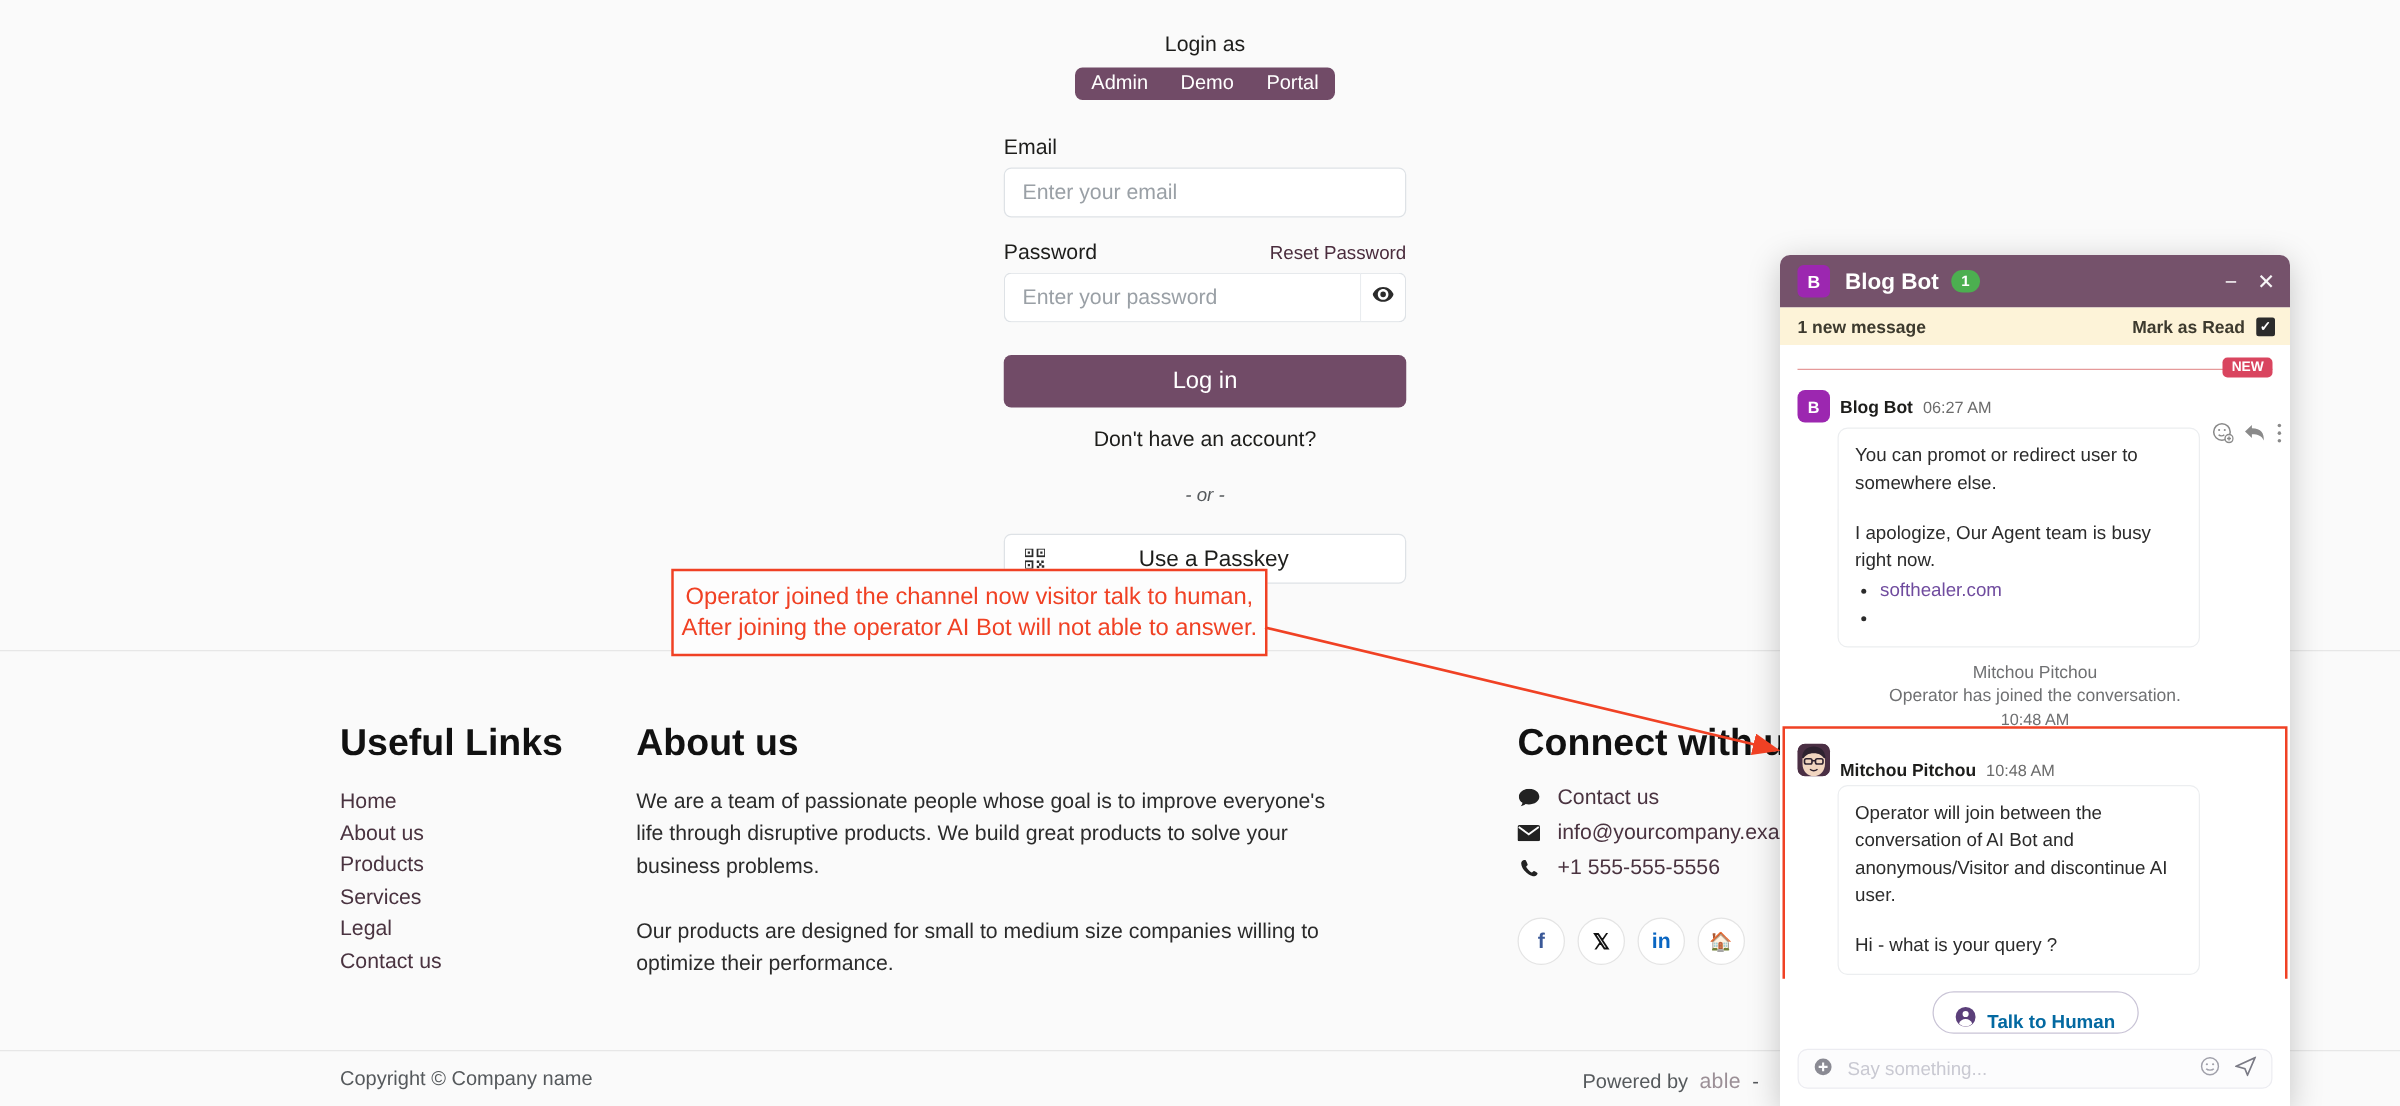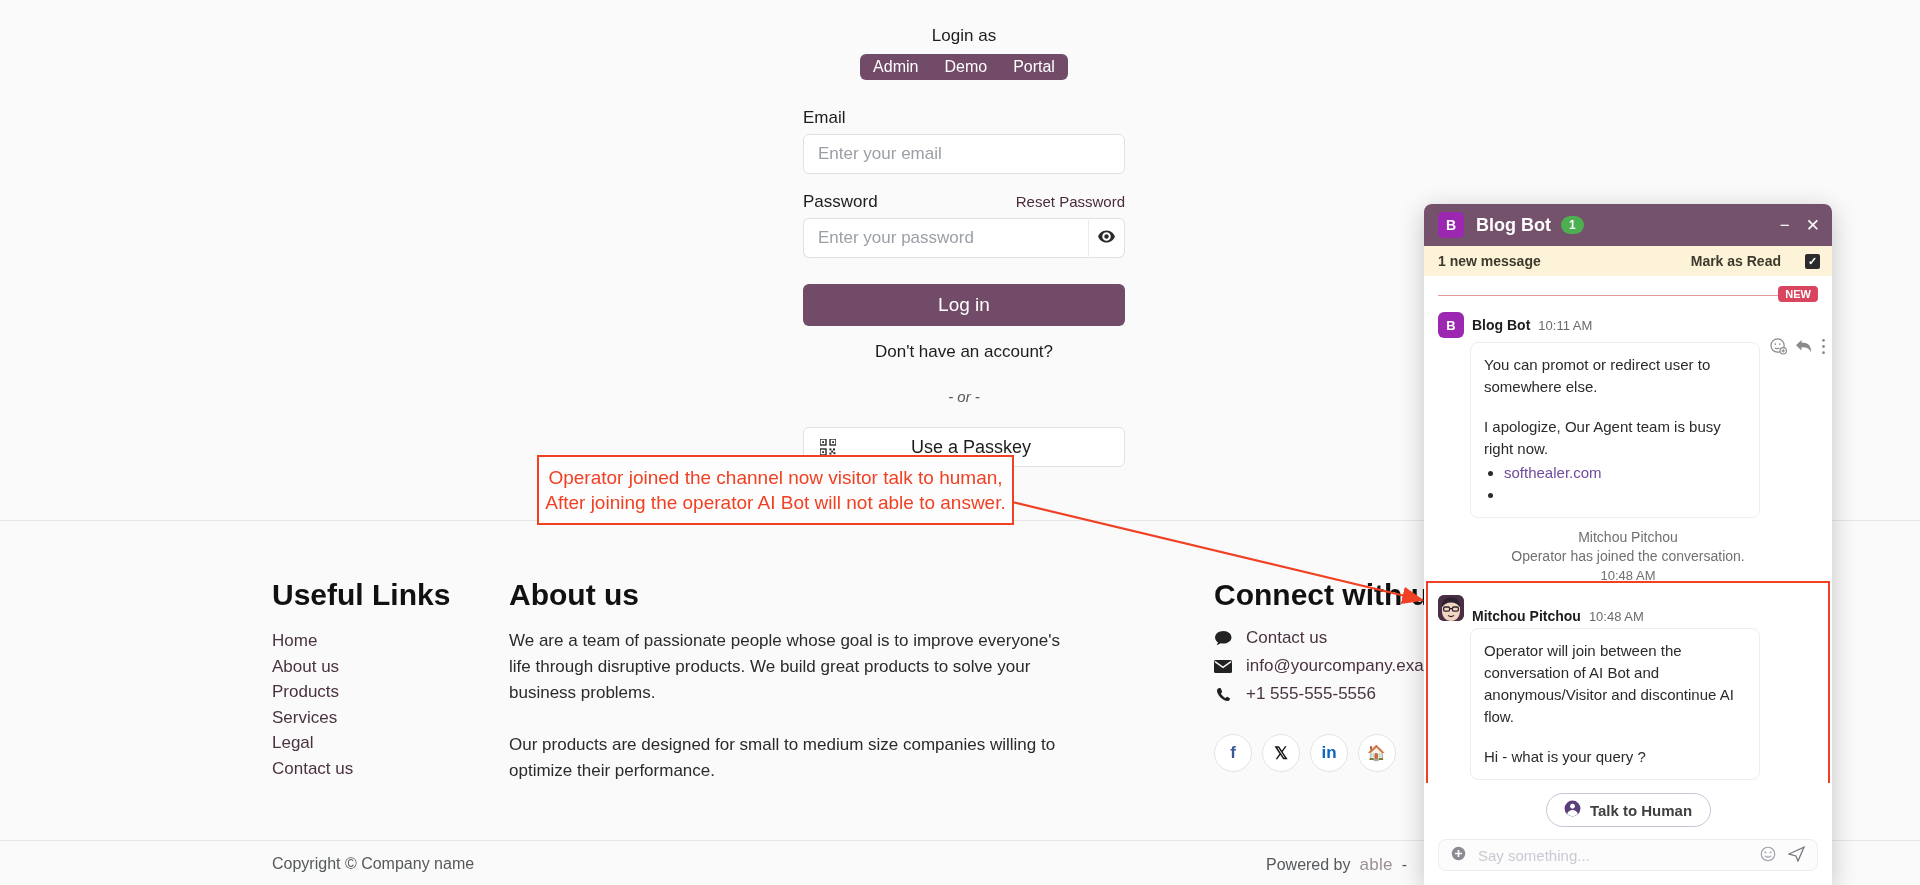--- a/index.html
+++ b/index.html
@@ -126,21 +126,21 @@
     border-radius: 10px; padding: 2px 8px; min-width: 22px; text-align: center;
   }
   .hdr-actions { margin-left: auto; display: flex; align-items: center; gap: 16px; }
   .hdr-btn { color: #fff; font-size: 17px; cursor: pointer; line-height: 1; opacity: .95; }
 
   .newbar {
     height: 30px; background: #fdf3d8; display: flex; align-items: center;
     padding: 0 12px 0 14px; font-size: 14px; color: #3d3a2e; flex-shrink: 0;
   }
   .newbar-left { font-weight: bold; }
-  .newbar-right { margin-left: auto; display: flex; align-items: center; gap: 24px; font-weight: bold; cursor: pointer; }
+  .newbar-right { margin-left: auto; display: flex; align-items: center; gap: 9px; font-weight: bold; cursor: pointer; }
   .chk { width: 15px; height: 15px; background: #2b2b2b; color: #fff; font-size: 11px;
     display: flex; align-items: center; justify-content: center; border-radius: 2px; }
 
   .chat-body { flex: 1; overflow: hidden; position: relative; padding: 0; background: #fff; }
   .new-divider { position: relative; height: 22px; margin: 8px 14px 0 14px; }
   .new-divider .line { position: absolute; top: 11px; left: 0; right: 0; height: 1px; background: #e59a9a; }
   .new-divider .tag {
     position: absolute; right: 0; top: 2px; background: #d9455f; color: #fff;
     font-size: 11px; font-weight: bold; border-radius: 4px; padding: 2px 7px;
   }
@@ -175,23 +175,23 @@
     position: absolute; left: 2px; top: 305px; width: 404px; height: 207px;
     border: 2px solid #f04124; z-index: 5; pointer-events: none;
   }
   .sys-note { text-align: center; font-size: 14px; color: #6f7072; line-height: 19px; padding: 10px 20px 4px; }
   .sys-note .nm { color: #6f7072; }
   .sys-note .tm { font-size: 13px; }
 
   .chat-footer { flex-shrink: 0; padding: 10px 14px 14px; background: #fff; }
   .talk-btn {
     margin: 0 auto 12px; width: 165px; height: 34px; border-radius: 20px;
-    border: 1px solid #c9c4d6; background: #fff; display: flex; align-items: center;
+    border: 1px solid #c9c4d6; background: #fff; display: flex; align-items: flex-end;
     justify-content: center; gap: 9px; cursor: pointer;
-    font-size: 15px; font-weight: bold; color: #404040;
+    font-size: 15px; font-weight: bold; color: #0369a1;
   }
   .composer {
     height: 32px; border: 1px solid #ececf1; border-radius: 8px; background: #fcfcfd;
     display: flex; align-items: center; padding: 0 12px; gap: 12px;
   }
   .composer .plus { color: #8a8a93; font-size: 15px; cursor: pointer; }
   .composer input {
     flex: 1; border: none; outline: none; background: transparent; font-size: 15px;
     color: #3a3a3a; font-family: "Liberation Sans", sans-serif;
   }
@@ -366,21 +366,21 @@
 
       <div class="new-divider">
         <div class="line"></div>
         <div class="tag">NEW</div>
       </div>
 
       <div class="msg-group">
         <div class="msg-head">
           <div class="msg-av bot">B</div>
           <div class="msg-name">Blog Bot</div>
-          <div class="msg-time">10:11 AM</div>
+          <div class="msg-time">06:27 AM</div>
         </div>
         <div class="bubble">
           <p>You can promot or redirect user to somewhere else.</p>
           <p>I apologize, Our Agent team is busy right now.</p>
           <ul>
             <li><a>softhealer.com</a></li>
             <li></li>
           </ul>
         </div>
         <div class="msg-tools">
@@ -427,21 +427,21 @@
               <rect x="5.6" y="12" width="6" height="4.2" rx="1.4" fill="none" stroke="#2e2230" stroke-width="1.3"></rect>
               <rect x="14.4" y="12" width="6" height="4.2" rx="1.4" fill="none" stroke="#2e2230" stroke-width="1.3"></rect>
               <path d="M11.6 13.6h2.8" stroke="#2e2230" stroke-width="1.2"></path>
               <path d="M10 20.4c1.8 1.4 4.2 1.4 6 0" stroke="#2e2230" stroke-width="1.2" fill="none"></path>
             </svg>
           </div>
           <div class="msg-name">Mitchou Pitchou</div>
           <div class="msg-time">10:48 AM</div>
         </div>
         <div class="bubble">
-          <p>Operator will join between the conversation of AI Bot and anonymous/Visitor and discontinue AI flow.</p>
+          <p>Operator will join between the conversation of AI Bot and anonymous/Visitor and discontinue AI user.</p>
           <p>Hi - what is your query ?</p>
         </div>
       </div>
     </div>
 
     <div class="chat-footer">
       <div class="talk-btn">
         <span>
           <svg width="17" height="17" viewBox="0 0 18 18">
               <circle cx="9" cy="9" r="8.4" fill="#5b3f7a"></circle>

